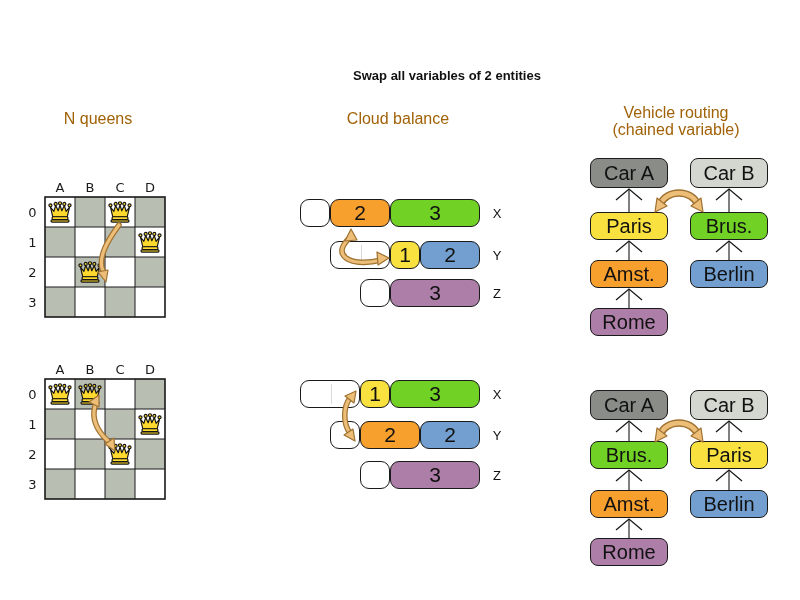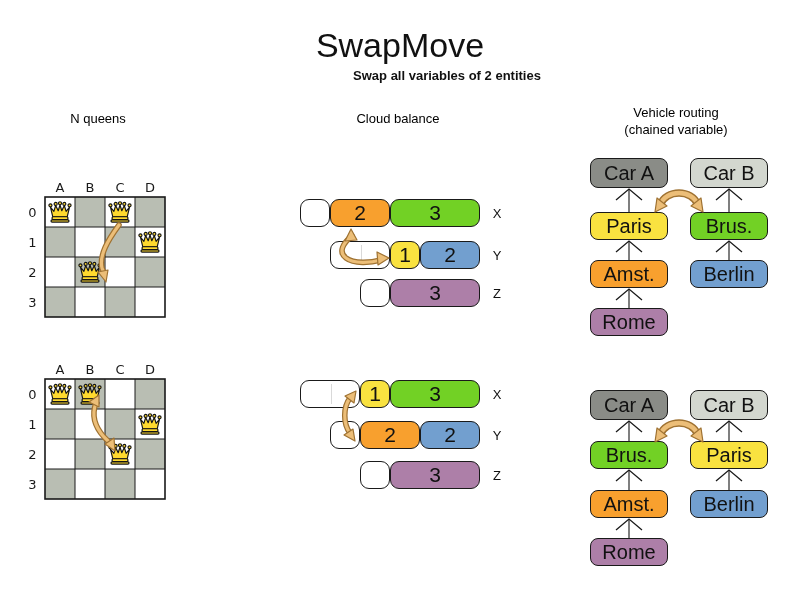--- a/index.html
+++ b/index.html
@@ -2,21 +2,21 @@
 <html><head>
 <meta charset="utf-8">
 <style>
   html,body{margin:0;padding:0;background:#fff;}
   #stage{position:relative;width:800px;height:600px;background:#ffffff;
          font-family:"Liberation Sans",sans-serif;overflow:hidden;color:#111;}
   .title{position:absolute;left:0;top:26px;width:800px;text-align:center;
          font-size:34px;font-weight:normal;color:#111;}
   .subtitle{position:absolute;left:0;top:68px;width:800px;text-align:center;
          font-size:13px;font-weight:bold;color:#111;padding-left:47px;}
-  .sec-title{position:absolute;font-size:13px;color:#000000;text-align:center;line-height:17px;}
+  .sec-title{position:absolute;font-size:16px;color:#a16207;text-align:center;line-height:17px;}
   #t-nq{left:18px;top:110px;width:160px;}
   #t-cb{left:318px;top:110px;width:160px;}
   #t-vr{left:596px;top:104px;width:160px;}
   #gen{position:absolute;left:0;top:0;width:800px;height:600px;}
   .bl{position:absolute;font-family:"DejaVu Sans",sans-serif;font-size:13px;color:#1a1a1a;text-align:center;}
   .seg{position:absolute;height:28px;box-sizing:border-box;border:1.6px solid #1a1a1a;
        border-radius:9px;display:flex;align-items:center;justify-content:center;
        font-size:21px;color:#111;}
   .seg.empty{background:#fff;}
   .tick{position:absolute;top:3px;bottom:3px;width:1px;background:#d9d9d9;}
@@ -27,21 +27,20 @@
   .ao{fill:none;stroke:#9f7232;stroke-width:5.6;stroke-linecap:round;}
   .ai{fill:none;stroke:#ecbe78;stroke-width:3.2;stroke-linecap:round;}
   .ao2{fill:none;stroke:#9f7232;stroke-width:7.5;stroke-linecap:round;}
   .ai2{fill:none;stroke:#ecbe78;stroke-width:4.6;stroke-linecap:round;}
   .ah{fill:#ecbe78;stroke:#9f7232;stroke-width:1.2;stroke-linejoin:round;}
 </style>
 </head>
 <body>
 
 <div id="stage">
-  <div class="title">SwapMove</div>
   <div class="subtitle">Swap all variables of 2 entities</div>
 
   <div class="sec-title" id="t-nq">N queens</div>
   <div class="sec-title" id="t-vr">
     <div>Vehicle routing</div>
     <div>(chained variable)</div>
   </div>
   <div class="sec-title" id="t-cb">Cloud balance</div>
 
   <div id="gen">

